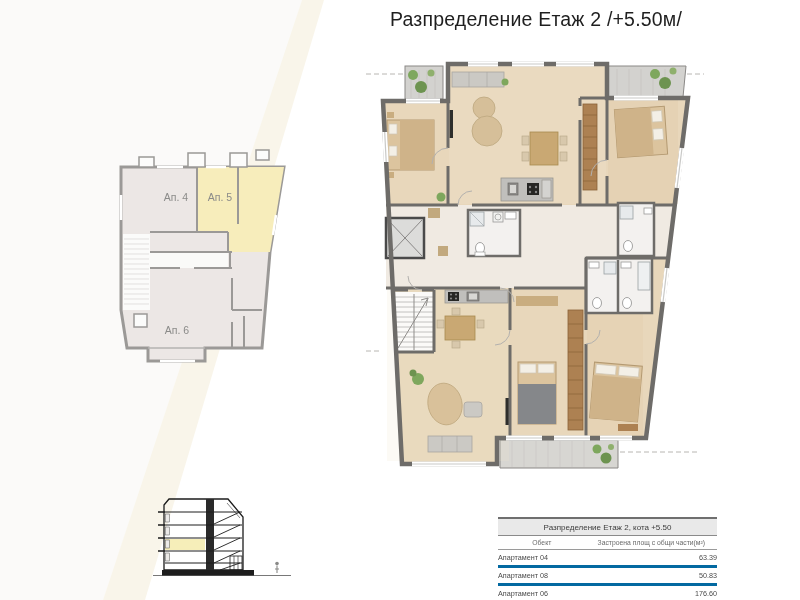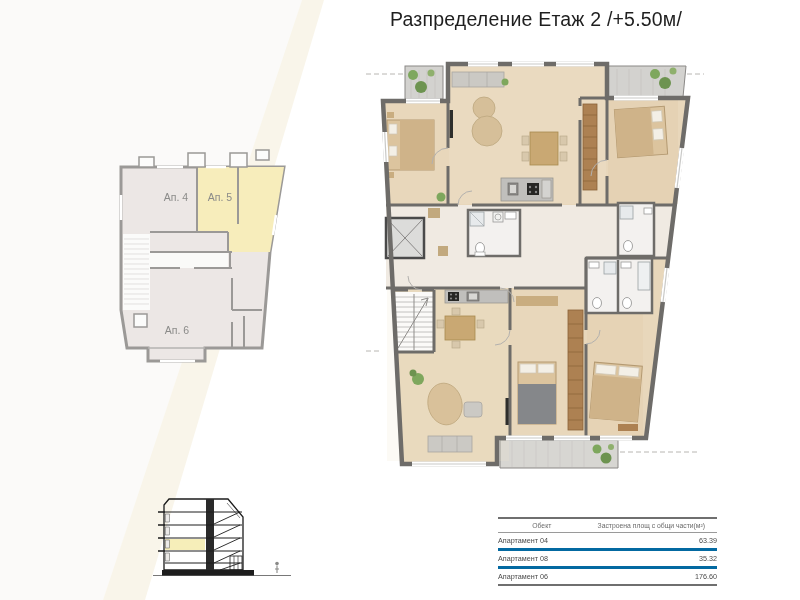--- a/index.html
+++ b/index.html
@@ -297,35 +297,36 @@
   </g>
   <rect x="162" y="570" width="92" height="6" fill="#1d1d1d"></rect>
   <path d="M153,575.5 H291" stroke="#555" stroke-width="0.8"></path>
   <g stroke="#8a8a88" fill="#8a8a88">
     <circle cx="277" cy="563.5" r="1.8" stroke="none"></circle>
     <path d="M277,565.5 V573 M275,569 H279" stroke-width="1.1" fill="none"></path>
   </g>
 </svg>
 
 <div class="area-table">
+  <div class="tbl-title">Разпределение Етаж 2, кота +5.50</div>
   <table>
     <thead>
       <tr>
         <th class="td-obj" style="text-align:center">Обект</th>
         <th>Застроена площ с общи части(м²)</th>
       </tr>
     </thead>
     <tbody>
       <tr>
         <td class="td-obj">Апартамент 04</td>
         <td class="td-val">63.39</td>
       </tr>
       <tr>
         <td class="td-obj">Апартамент 08</td>
-        <td class="td-val">35.32</td>
+        <td class="td-val">50.83</td>
       </tr>
       <tr>
         <td class="td-obj">Апартамент 06</td>
         <td class="td-val">176.60</td>
       </tr>
     </tbody>
   </table>
 </div>
 
 </div>

